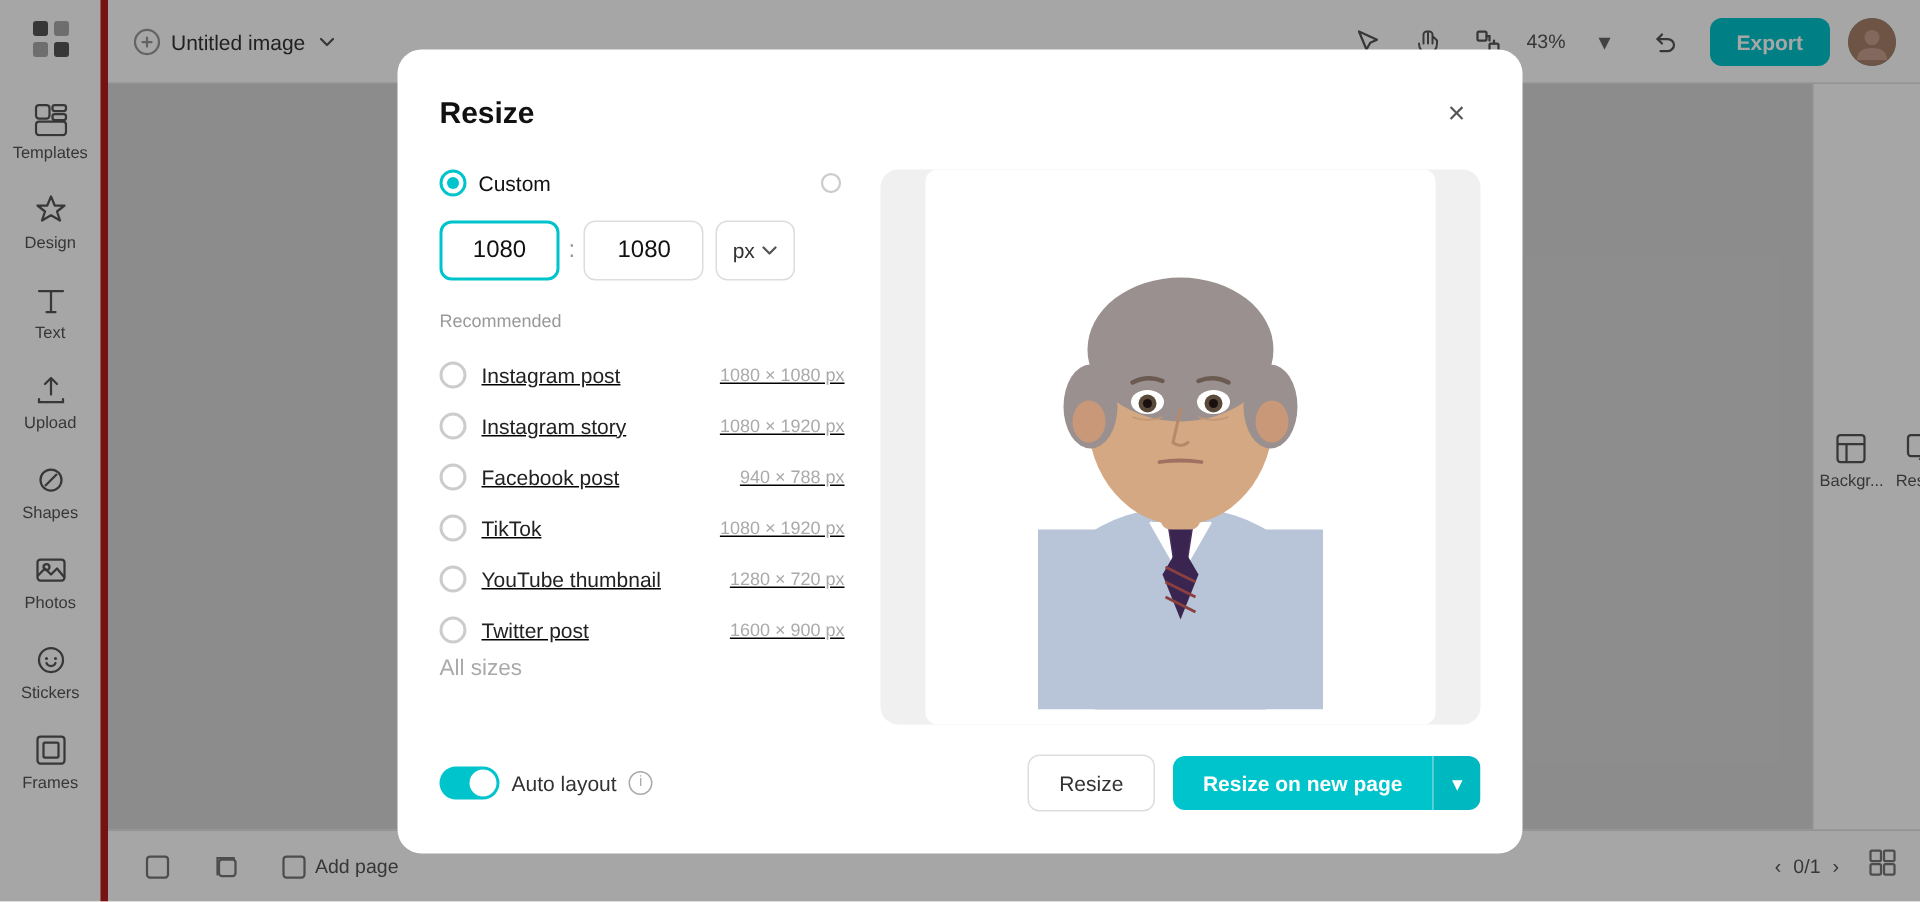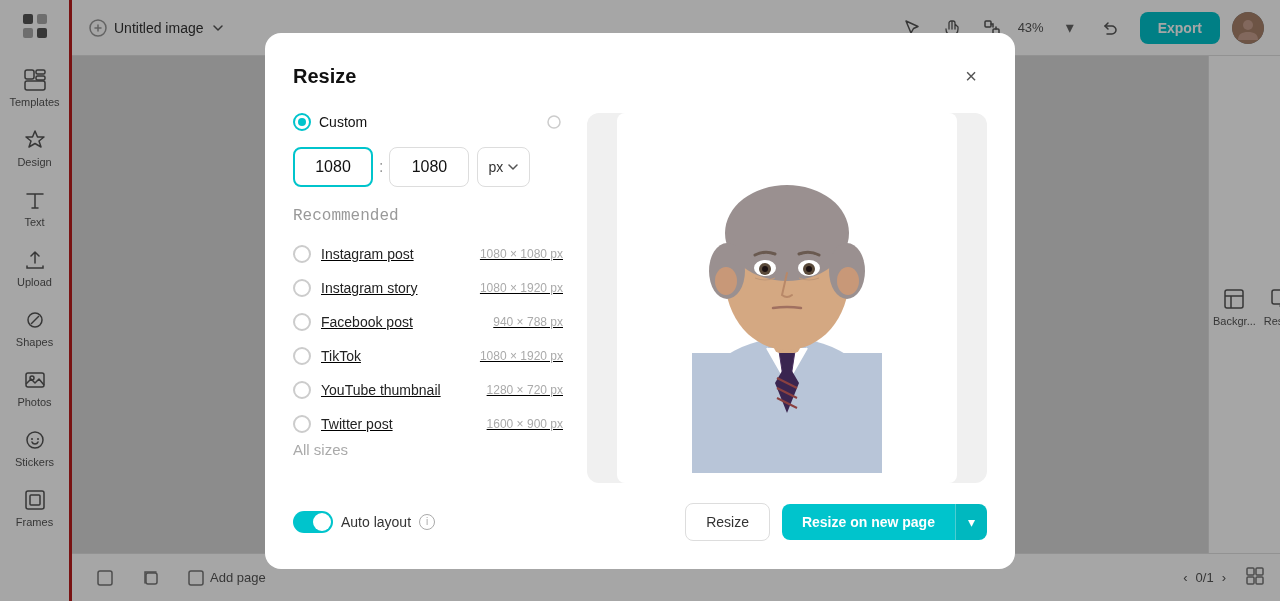--- a/index.html
+++ b/index.html
@@ -21,21 +21,21 @@
     }
 
     
     .sidebar {
       width: 72px;
       background: #ffffff;
       display: flex;
       flex-direction: column;
       align-items: center;
       padding-top: 8px;
-      border-right: 3px solid #b91c1c;
+      border-right: 5px solid #b91c1c;
       z-index: 1;
     }
 
     .sidebar-logo {
       width: 36px;
       height: 36px;
       margin-bottom: 16px;
       display: flex;
       align-items: center;
       justify-content: center;
@@ -359,24 +359,23 @@
       margin-left: 4px;
     }
 
     .unit-select-label {
       font-size: 14px;
       color: #333;
     }
 
     
     .recommended-label {
-      font-size: 16px;
+      font-size: 12px;
       color: #999;
       margin-bottom: 12px;
-      font-family: Liberation Mono, monospace;
     }
 
     .preset-item {
       display: flex;
       align-items: center;
       gap: 10px;
       padding: 8px 0;
       cursor: pointer;
       text-decoration: underline;
     }

